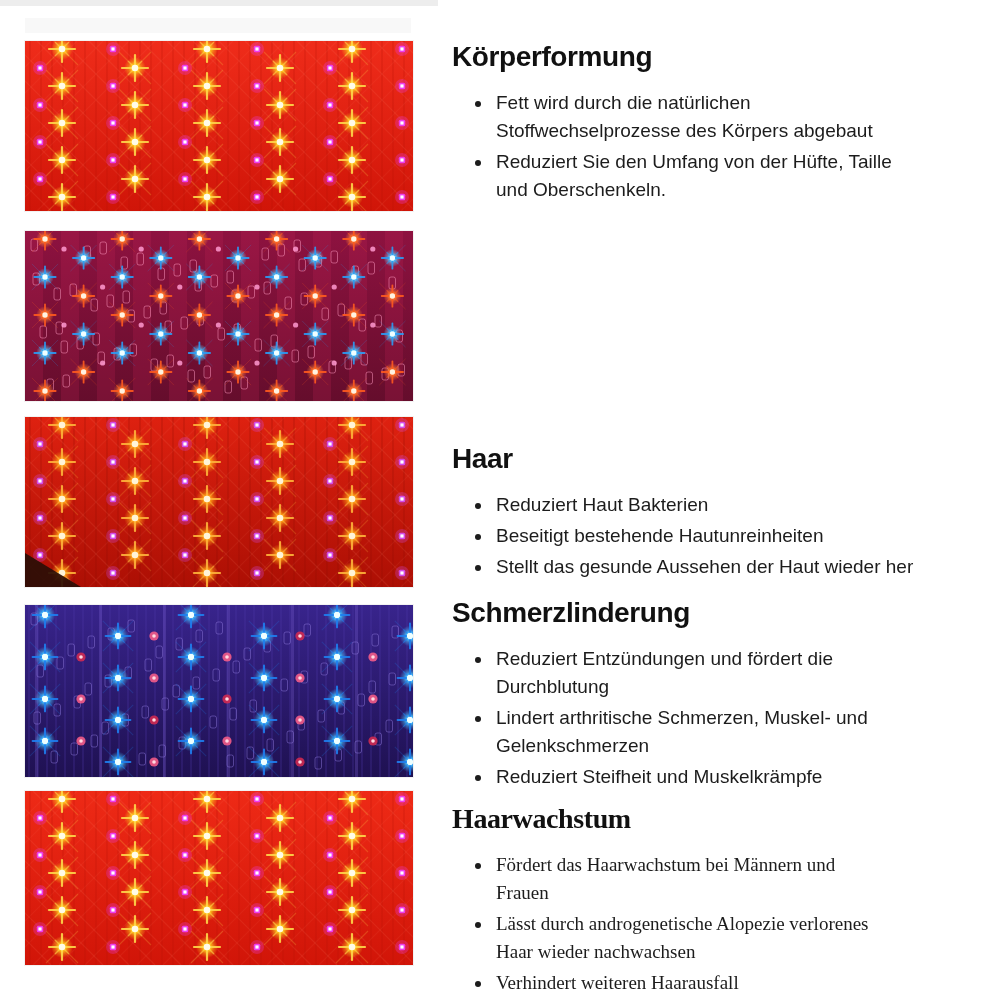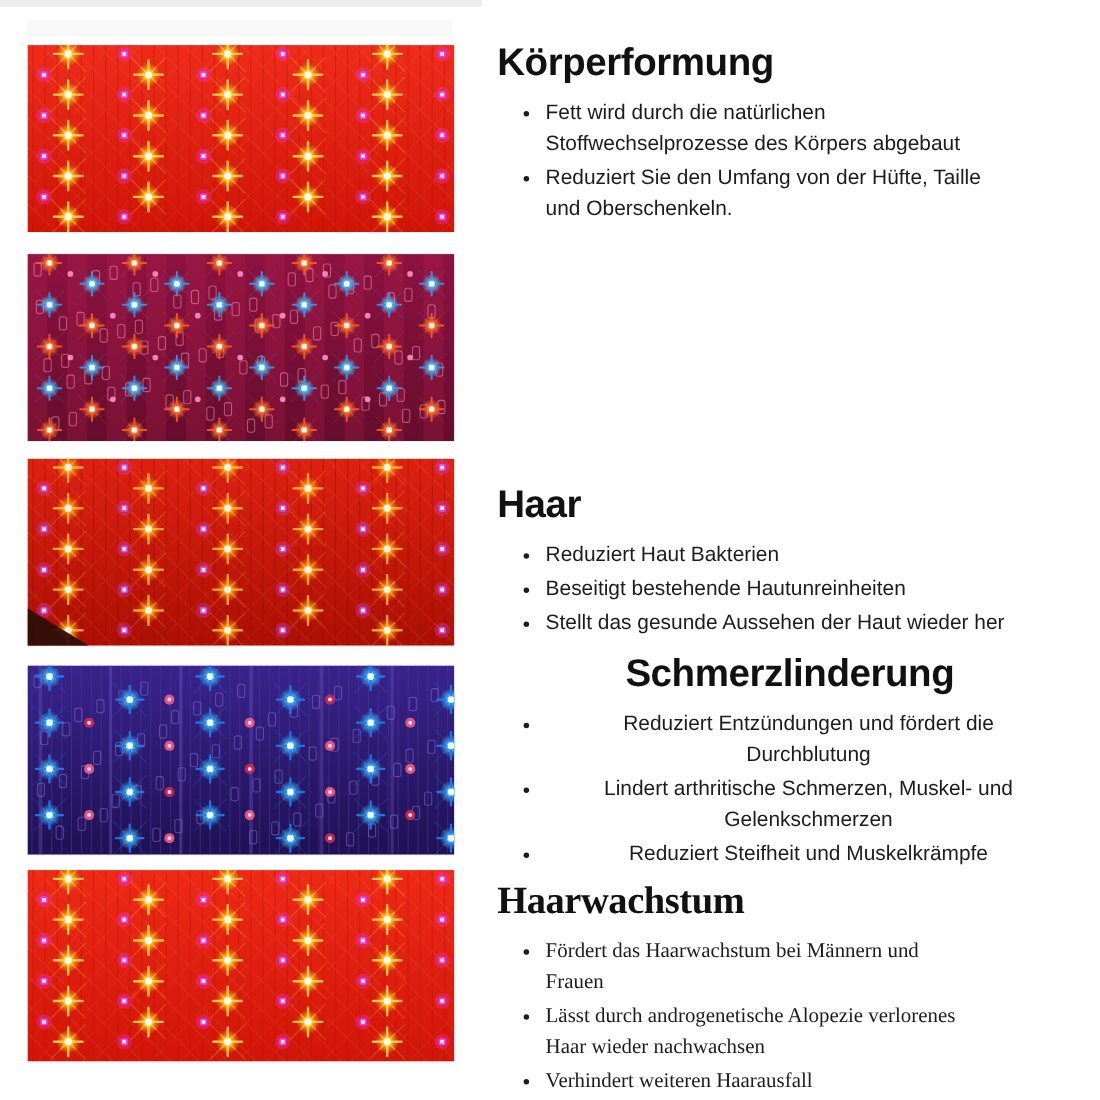--- a/index.html
+++ b/index.html
@@ -14,22 +14,22 @@
          box-shadow:0 0 0 1px rgba(0,0,0,0.05);}
   .panel svg{display:block;width:100%;height:100%;}
   .p1{top:41px;height:170px;}
   .p2{top:231px;height:170px;}
   .p3{top:417px;height:170px;}
   .p4{top:605px;height:172px;}
   .p5{top:791px;height:174px;}
 
   
   .sec{position:absolute;left:452px;width:532px;}
-  .s1{top:34px;} .s2{top:230px;} .s3{top:436px;} .s4{top:590px;text-align:center;} .s5{top:796px;font-family:Liberation Serif, serif;}
-  .title{margin:0 0 8px 0;font-size:35px;line-height:45px;font-weight:bold;
+  .s1{top:34px;} .s2{top:230px;} .s3{top:436px;} .s4{top:590px;} .s5{top:796px;font-family:Liberation Serif, serif;}
+  .title{margin:0 0 8px 0;font-size:28px;line-height:45px;font-weight:bold;
          letter-spacing:-0.4px;color:#111;}
   .benefits{margin:10px;padding:0 0 0 31px;list-style:disc;}
   .benefits li{font-size:19px;line-height:28px;margin:0 0 3px 0;padding-left:3px;
                white-space:pre-line;color:#1c1c1c;}
 </style>
 </head>
 <body>
 
 <div id="canvas">
   <div class="top-strip"></div>

